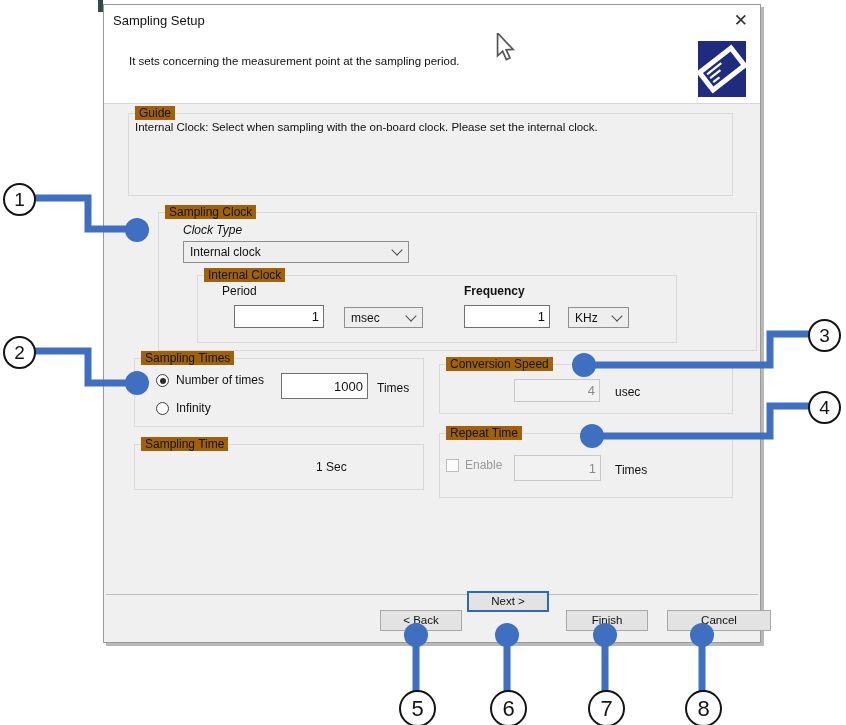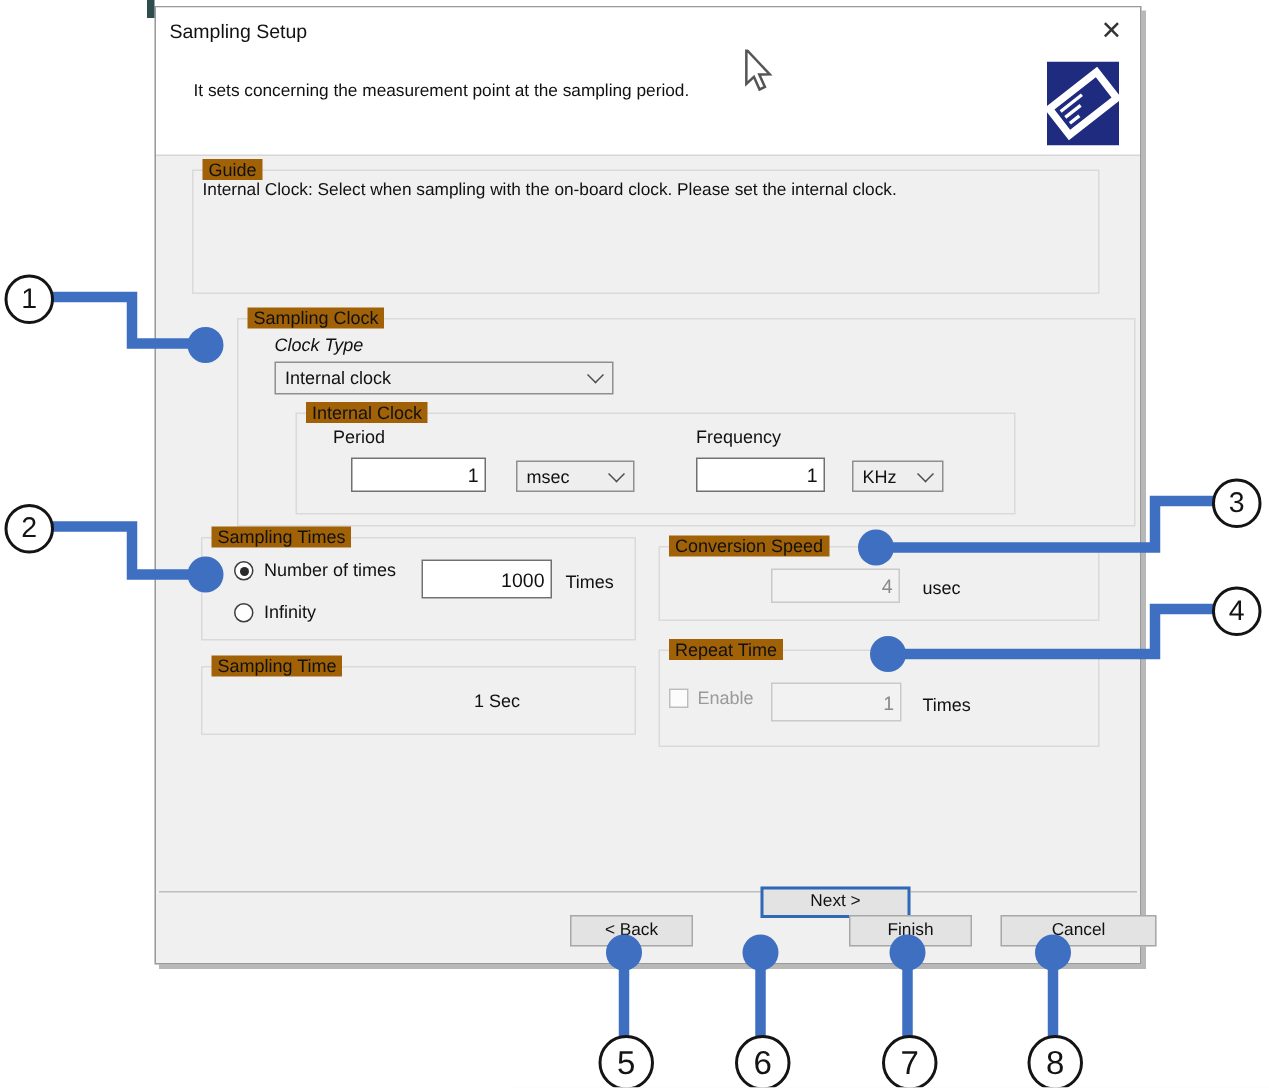--- a/index.html
+++ b/index.html
@@ -102,21 +102,21 @@
       <div class="group" style="left:38px;top:62px;width:478px;height:66px;">
         <span class="glabel">Internal Clock</span>
 
         <div class="lbl" style="left:24px;top:8px;">Period</div>
         <input class="textbox" style="left: 36px; top: 29px; width: 90px; height: 23px;" value="1">
         <div class="combo" style="left:146px;top:31px;width:79px;height:21px;">
           <span>msec</span>
           <span class="chev"></span>
         </div>
 
-        <div class="lbl" style="left:266px;top:8px;">Frequency</div>
+        <div class="lbl" style="left:266px;top:8px;font-weight:bold;">Frequency</div>
         <input class="textbox" style="left: 266px; top: 29px; width: 86px; height: 23px;" value="1">
         <div class="combo" style="left:370px;top:31px;width:61px;height:21px;">
           <span>KHz</span>
           <span class="chev"></span>
         </div>
       </div>
     </div>
 
     <div class="group" style="left:30px;top:353px;width:288px;height:67px;">
       <span class="glabel">Sampling Times</span>
@@ -145,21 +145,21 @@
       <span class="glabel">Repeat Time</span>
       <div class="checkbox" style="left:6px;top:25px;"></div>
       <div class="lbl dis" style="left:25px;top:24px;">Enable</div>
       <input class="textbox dis" style="left: 74px; top: 21px; width: 87px; height: 26px;" value="1">
       <div class="lbl" style="left:175px;top:29px;">Times</div>
     </div>
 
     <div class="sep" style="top:589px;"></div>
 
     <button class="btn" style="left:276px;top:605px;width:82px;">&lt; Back</button>
-    <button class="btn focus" style="left:363px;top:586px;width:100px;margin-left:40px;">Next &gt;</button>
+    <button class="btn focus" style="left:363px;top:586px;width:82px;">Next &gt;</button>
     <button class="btn" style="left:462px;top:605px;width:82px;">Finish</button>
     <button class="btn" style="left:563px;top:605px;width:104px;">Cancel</button>
   </div>
 
   <svg id="overlay" viewBox="0 0 846 725">
     <g stroke="#3e6fc1" stroke-width="7" fill="none">
       <polyline points="32,198 88,198 88,229 136,229"></polyline>
       <polyline points="32,351 88,351 88,383 136,383"></polyline>
       <polyline points="810,334 770,334 770,365 584,365"></polyline>
       <polyline points="810,406 770,406 770,436 592,436"></polyline>

